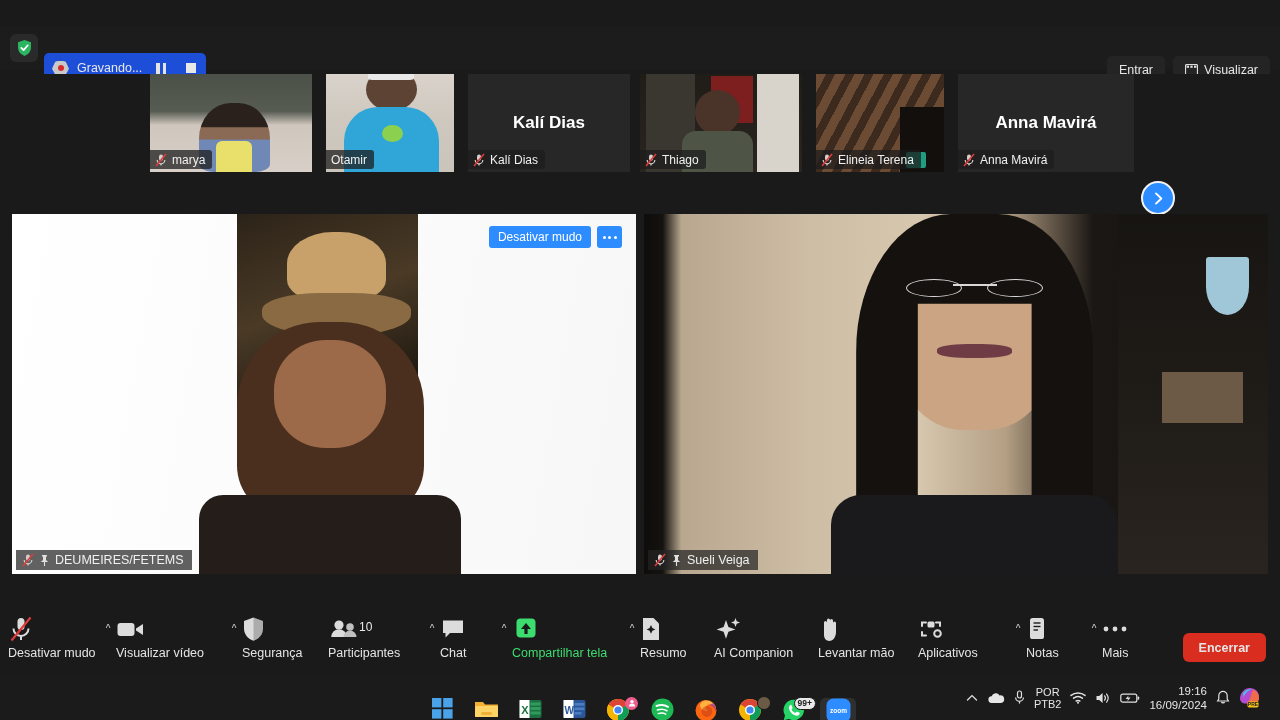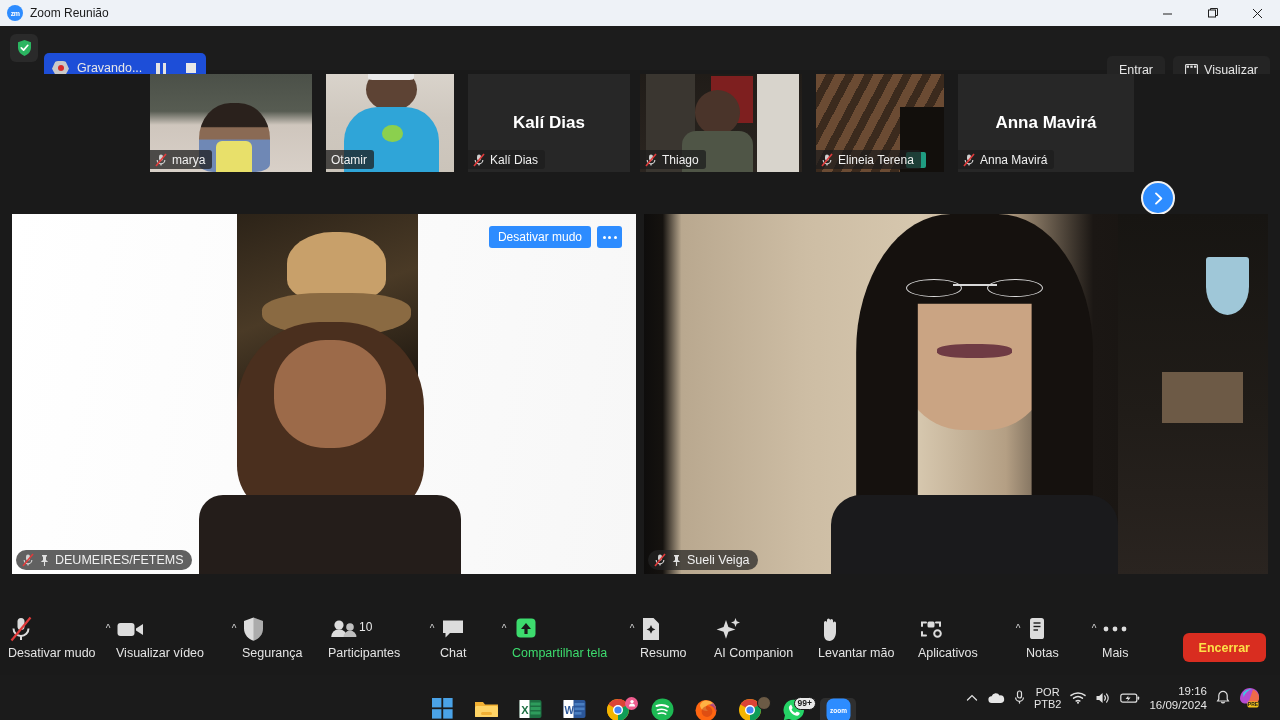--- a/index.html
+++ b/index.html
@@ -94,21 +94,21 @@
     position: absolute; left: 1141px; top: 107px; width: 34px; height: 34px;
     border-radius: 50%; background: #2d8cff; border: 2px solid #f2f2f2;
     display: flex; align-items: center; justify-content: center; cursor: pointer;
   }
 
   
   .stage { position: absolute; top: 214px; left: 0; width: 1280px; height: 388px; background: #1a1a1a; }
   .tile { position: absolute; top: 0; height: 360px; overflow: hidden; background: #000; }
   .tile .vid { position: absolute; inset: 0; }
   .tile .nametag {
-    bottom: 4px; left: 4px; background: rgba(36,36,36,0.72); border-radius: 10px;
+    bottom: 4px; left: 4px; background: rgba(36,36,36,0.72); border-radius: 0;
     padding: 0 8px 0 6px; height: 20px; font-size: 12.5px; align-items: center;
   }
   .pin { width: 11px; height: 13px; flex: 0 0 auto; }
   .tile-ctrls { position: absolute; top: 12px; right: 14px; display: flex; gap: 6px; }
   .unmute-btn {
     height: 22px; background: #2d8cff; color: #fff; font-size: 12px;
     border-radius: 3px; padding: 0 9px; display: flex; align-items: center; cursor: pointer;
   }
   .dots-btn {
     width: 25px; height: 22px; background: #2d8cff; border-radius: 3px;
@@ -128,21 +128,21 @@
   }
   .tool .ic { height: 30px; display: flex; align-items: center; justify-content: center; }
   .tool .lb { font-size: 12.5px; color: #e4e4e4; margin-top: 2px; white-space: nowrap; }
   .tool.green .lb { color: #3ddc6e; }
   .caret {
     width: 16px; align-self: flex-start; margin-top: 12px;
     color: #d6d6d6; font-size: 10px; text-align: center; cursor: pointer;
   }
   .endbtn {
     position: absolute; right: 14px; top: 31px; height: 29px;
-    background: #d92d20; color: #fde047; font-size: 12.5px; font-weight: bold;
+    background: #d92d20; color: #e5e5e5; font-size: 12.5px; font-weight: bold;
     border-radius: 6px; padding: 0 16px; display: flex; align-items: center;
     cursor: pointer; border: none; font-family: "Liberation Sans", sans-serif;
   }
 
   
   .taskbar {
     position: absolute; top: 675px; left: 0; width: 1280px; height: 45px;
     background: #1b1b1b;
   }
   .tb-center {
@@ -170,43 +170,20 @@
   }
   .lang { text-align: center; line-height: 12px; font-size: 11px; }
   .clock { text-align: right; line-height: 14px; font-size: 11.5px; }
   .tray-ic { display: flex; align-items: center; justify-content: center; cursor: pointer; }
 </style>
 </head>
 <body>
 
 <div id="app">
 
-  <div class="titlebar">
-    <div class="tb-icon">zm</div>
-    <div class="tb-title">Zoom Reunião</div>
-    <div class="tb-btns">
-      <div class="tb-btn">
-        <svg width="11" height="11" viewBox="0 0 11 11">
-            <line x1="1" y1="6" x2="10" y2="6" stroke="#202020" stroke-width="1"></line>
-          </svg>
-      </div>
-      <div class="tb-btn">
-        <svg width="12" height="12" viewBox="0 0 12 12">
-          <rect x="1.5" y="3" width="7" height="7" fill="none" stroke="#202020" stroke-width="1"></rect>
-          <path d="M3.5 3 V1.5 H10.5 V8.5 H9" fill="none" stroke="#202020" stroke-width="1"></path>
-        </svg>
-      </div>
-      <div class="tb-btn close">
-        <svg width="11" height="11" viewBox="0 0 11 11">
-          <line x1="1" y1="1" x2="10" y2="10" stroke="currentColor" stroke-width="1"></line>
-          <line x1="10" y1="1" x2="1" y2="10" stroke="currentColor" stroke-width="1"></line>
-        </svg>
-      </div>
-    </div>
-  </div>
 
   <div class="zoom-top">
     <div class="shield">
       <svg width="17" height="18" viewBox="0 0 17 18">
         <path d="M8.5 1 L15 3.3 V8.6 C15 12.6 12.2 15.6 8.5 17 C4.8 15.6 2 12.6 2 8.6 V3.3 Z" fill="#2bb561"></path>
         <path d="M5.3 8.8 L7.6 11.1 L11.8 6.3" fill="none" stroke="#fff" stroke-width="1.7" stroke-linecap="round" stroke-linejoin="round"></path>
       </svg>
     </div>
 
     <div class="rec-pill">

